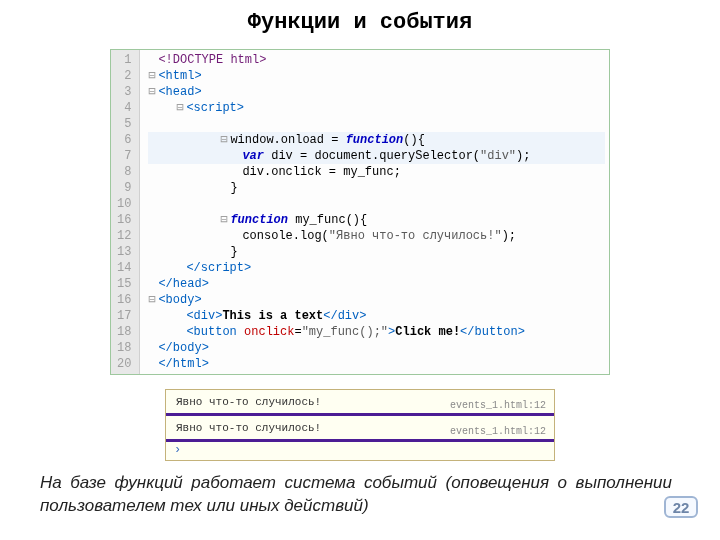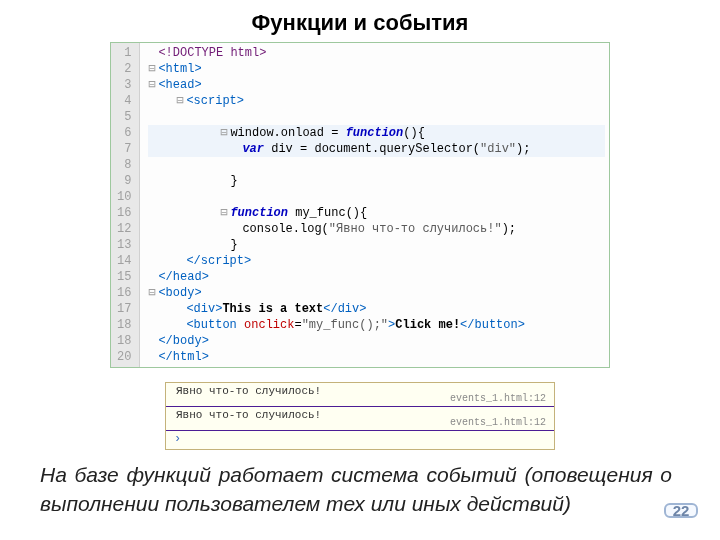--- a/index.html
+++ b/index.html
@@ -9,22 +9,23 @@
     height: 540px;
     background: #fff;
     font-family: Arial, Helvetica, sans-serif;
     position: relative;
     overflow: hidden;
   }
   .slide-title {
     text-align: center;
     font-weight: bold;
     font-size: 22px;
-    margin: 10px 0 6px 0;
+    margin: 10px 0 14px 0;
     color: #000;
+    font-family: Liberation Mono, monospace;
   }
   .code-block {
     margin: 0 auto;
     width: 500px;
     border: 1px solid #9ec89e;
     font-family: Consolas, "Courier New", monospace;
     font-size: 12px;
     line-height: 16px;
     background: #f2f2f2;
     display: flex;
@@ -61,50 +62,50 @@
     width: 390px;
     border: 1px solid #c4b27a;
     background: #fffff2;
     font-family: Consolas, "Courier New", monospace;
     font-size: 11px;
     color: #333;
   }
   .console-row {
     display: flex;
     justify-content: space-between;
-    align-items: flex-start;
+    align-items: center;
     padding: 2px 8px 2px 10px;
-    border-bottom: 1px solid #4c1d95;
+    border-bottom: 3px solid #4c1d95;
   }
   .console-row:last-of-type { border-bottom: 1px solid #e4d9b0; }
   .console-src { color: #8a8a8a; font-size: 10px; margin-top: 8px; }
   .console-prompt {
     padding: 1px 8px 3px 8px;
     color: #3a6fc2;
   }
   .console-prompt::before { content: "›"; font-size: 12px; }
 
   .caption {
     position: absolute;
     left: 40px;
     right: 48px;
     bottom: 22px;
     font-style: italic;
-    font-size: 21px;
+    font-size: 17px;
     line-height: 1.35;
     color: #222;
     text-align: justify;
   }
 
   .page-num {
     position: absolute;
     right: 22px;
     bottom: 22px;
     width: 34px;
-    height: 15px;
+    height: 22px;
     border: 2px solid #9fb5d4;
     border-radius: 6px;
     background: #f5f9ff;
     color: #6d85a8;
     font-weight: bold;
     font-size: 15px;
     display: flex;
     align-items: center;
     justify-content: center;
   }
@@ -138,21 +139,21 @@
       <span class="ln">20</span>
   </div>
   <div class="code-lines">
     <span class="cl p1"><span class="fold"> </span><span class="t-doctype">&lt;!DOCTYPE html&gt;</span></span>
     <span class="cl p1"><span class="fold">⊟</span><span class="t-angle">&lt;</span><span class="t-tag">html</span><span class="t-angle">&gt;</span></span>
     <span class="cl p1"><span class="fold">⊟</span><span class="t-angle">&lt;</span><span class="t-tag">head</span><span class="t-angle">&gt;</span></span>
     <span class="cl p2"><span class="fold">⊟</span><span class="t-angle">&lt;</span><span class="t-tag">script</span><span class="t-angle">&gt;</span></span>
     <span class="cl p2"><span class="fold"> </span></span>
     <span class="cl p3 hl"><span class="fold">⊟</span><span class="t-ident">window.onload = </span><span class="t-kw">function</span><span class="t-ident">(){</span></span>
     <span class="cl p4 hl"><span class="fold"> </span><span class="t-kw">var</span><span class="t-ident"> div = document.querySelector(</span><span class="t-str">"div"</span><span class="t-ident">);</span></span>
-    <span class="cl p4"><span class="fold"> </span></span>
+    <span class="cl p4"><span class="fold"> </span><span class="t-ident">div.onclick = my_func;</span></span>
     <span class="cl p3"><span class="fold"> </span><span class="t-ident">}</span></span>
     <span class="cl p2"><span class="fold"> </span></span>
     <span class="cl p3"><span class="fold">⊟</span><span class="t-kw">function</span><span class="t-ident"> my_func(){</span></span>
     <span class="cl p4"><span class="fold"> </span><span class="t-ident">console.log(</span><span class="t-str">"Явно что-то случилось!"</span><span class="t-ident">);</span></span>
     <span class="cl p3"><span class="fold"> </span><span class="t-ident">}</span></span>
     <span class="cl p2"><span class="fold"> </span><span class="t-angle">&lt;/</span><span class="t-tag">script</span><span class="t-angle">&gt;</span></span>
     <span class="cl p1"><span class="fold"> </span><span class="t-angle">&lt;/</span><span class="t-tag">head</span><span class="t-angle">&gt;</span></span>
     <span class="cl p1"><span class="fold">⊟</span><span class="t-angle">&lt;</span><span class="t-tag">body</span><span class="t-angle">&gt;</span></span>
     <span class="cl p2"><span class="fold"> </span><span class="t-angle">&lt;</span><span class="t-tag">div</span><span class="t-angle">&gt;</span><span class="t-text">This is a text</span><span class="t-angle">&lt;/</span><span class="t-tag">div</span><span class="t-angle">&gt;</span></span>
     <span class="cl p2"><span class="fold"> </span><span class="t-angle">&lt;</span><span class="t-tag">button</span><span> </span><span class="t-attr">onclick</span><span class="t-op">=</span><span class="t-str">"my_func();"</span><span class="t-angle">&gt;</span><span class="t-text">Click me!</span><span class="t-angle">&lt;/</span><span class="t-tag">button</span><span class="t-angle">&gt;</span></span>

